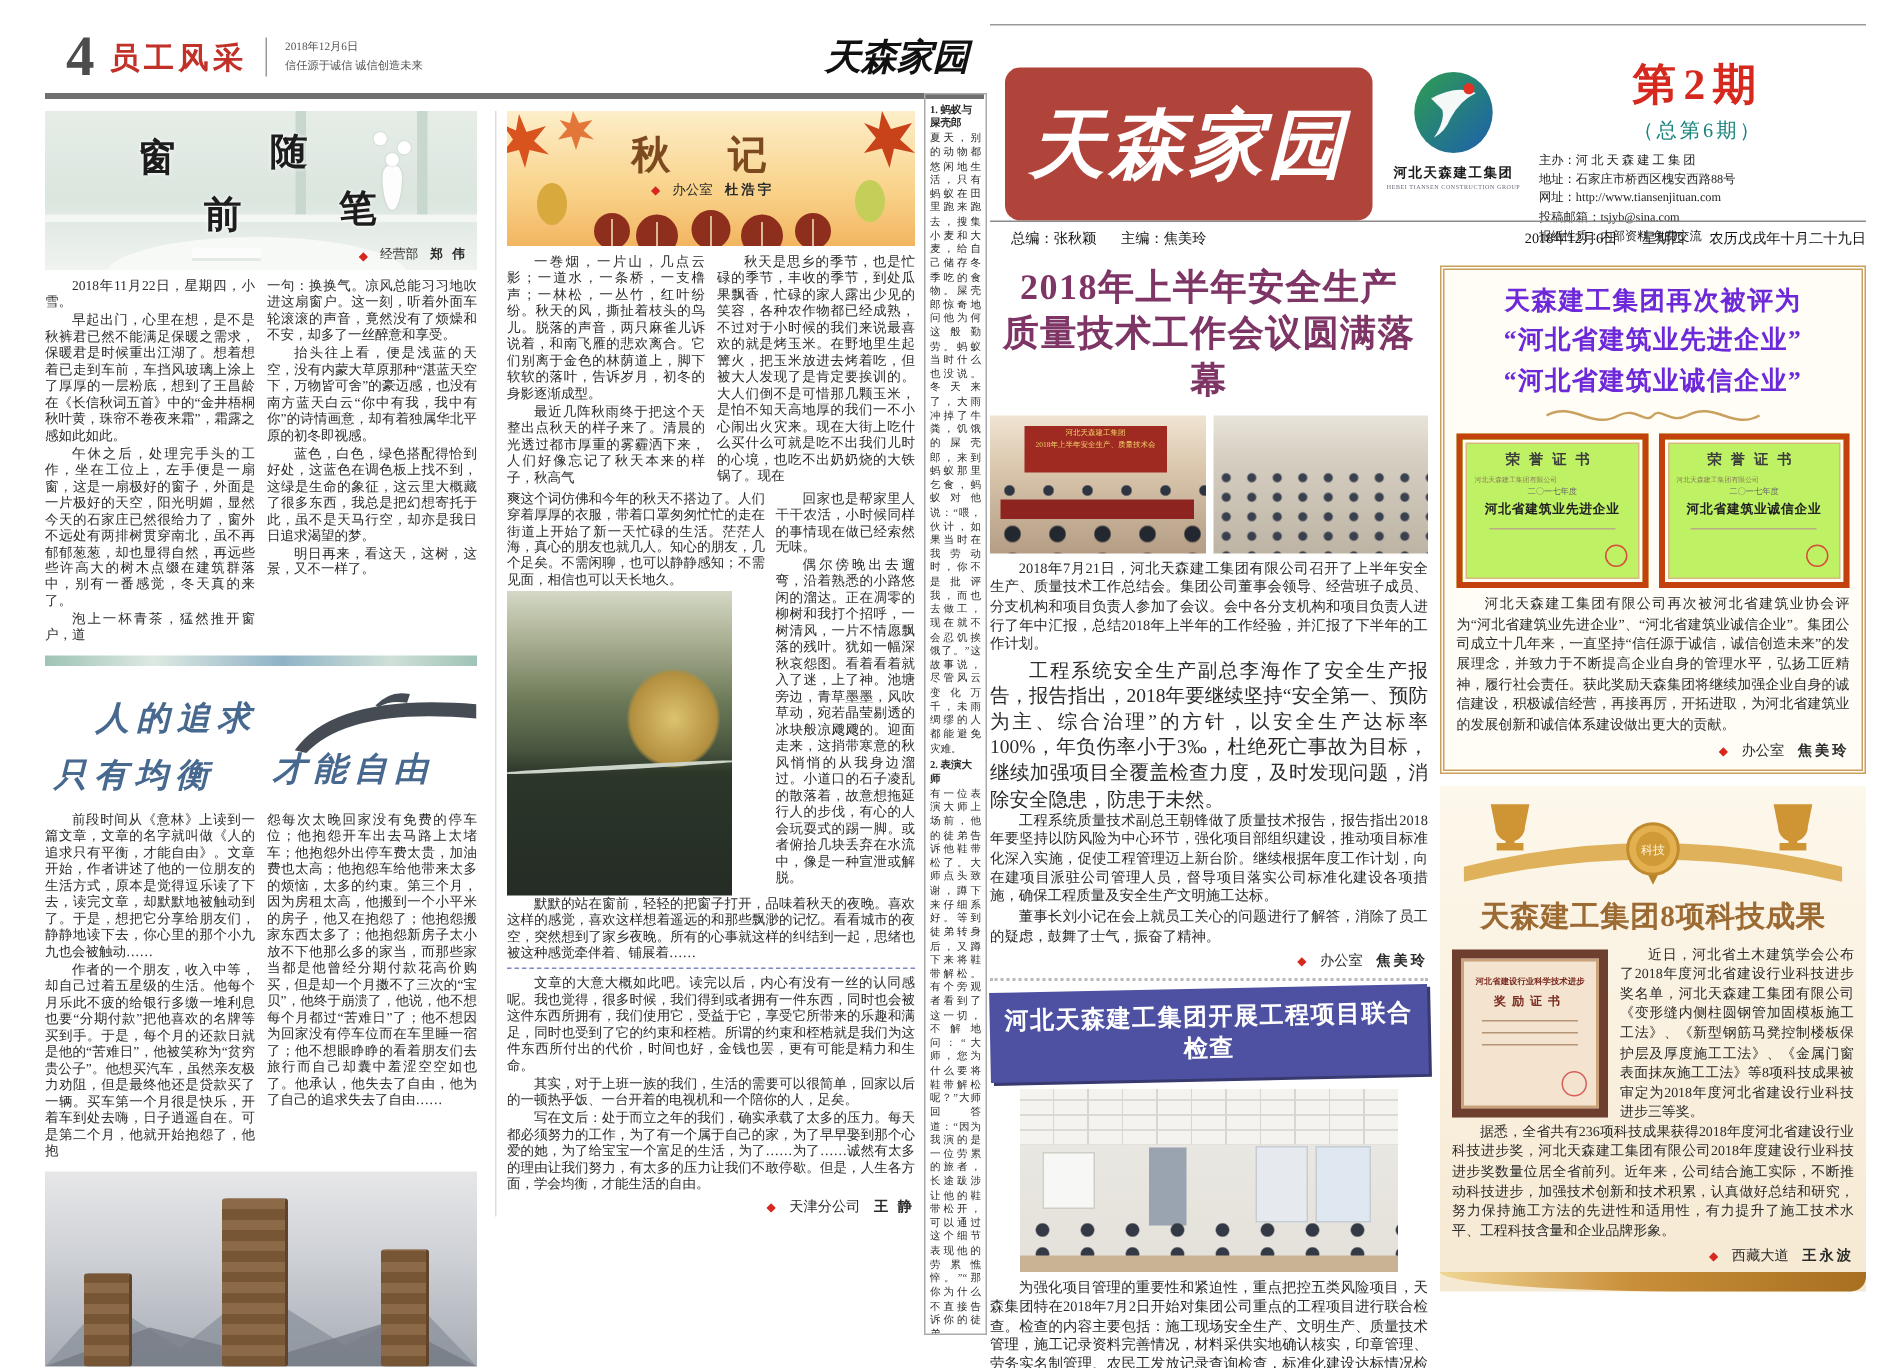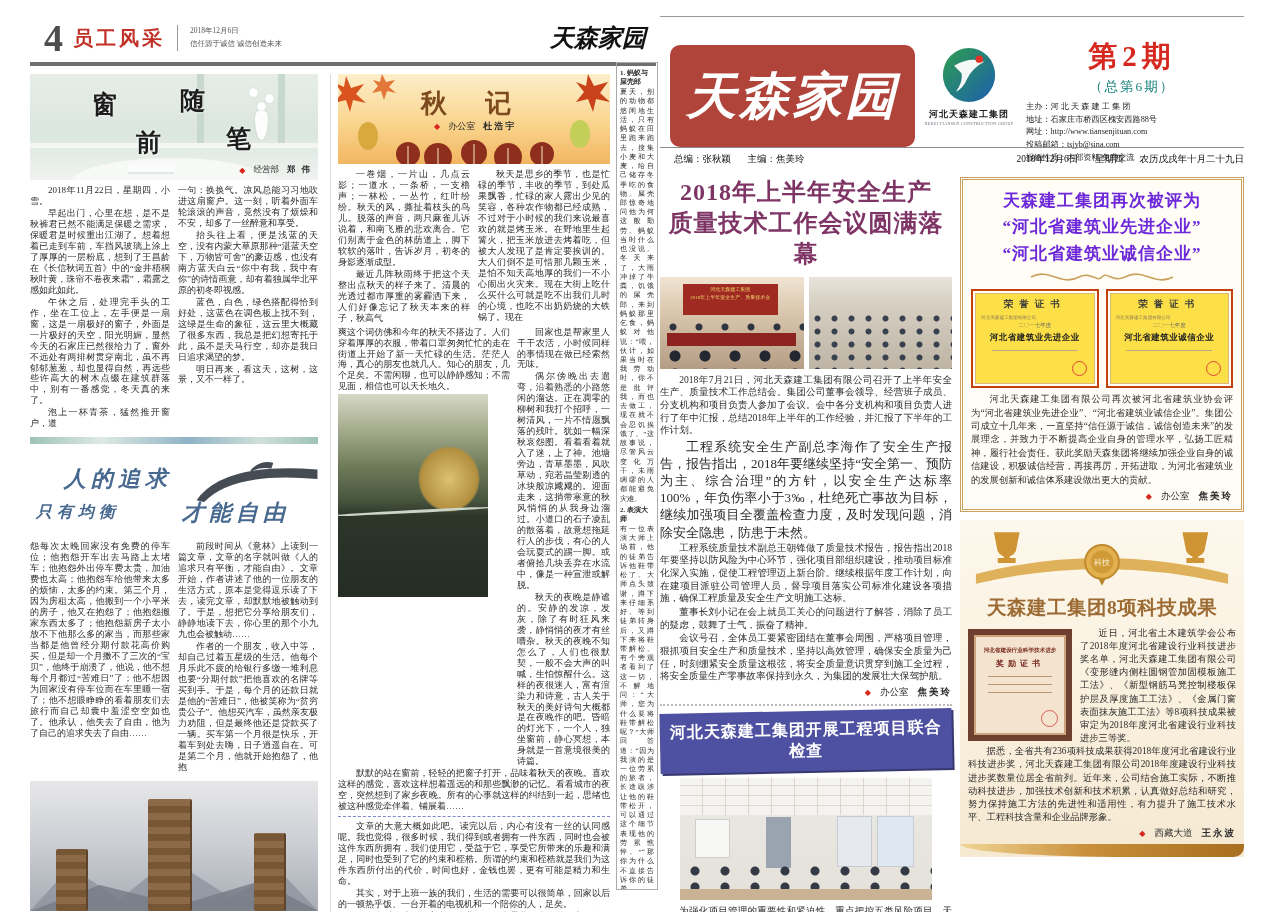--- a/index.html
+++ b/index.html
@@ -35,21 +35,21 @@
   .win-vase{position:absolute;right:50px;top:36px;width:13px;height:30px;background:#fdfdfd;border-radius:45% 45% 50% 50%/25% 25% 75% 75%;box-shadow:0 0 2px #bcc9c2;}
   .win-flower{position:absolute;width:9px;height:9px;background:#ffffff;border-radius:50%;box-shadow:0 0 1px #a9b8ae;}
   .win-book{position:absolute;bottom:8px;left:98px;width:46px;height:7px;background:#fbfcfb;box-shadow:0 2px 0 #e3e9e4;}
   .win-t{position:absolute;font-size:25px;font-weight:bold;color:#1d1d1d;text-shadow:0 0 3px #ffffff;}
   .win-byline{position:absolute;right:6px;bottom:4px;display:flex;gap:8px;font-size:8.5px;align-items:center;}
   .band{height:7px;margin:7px 0 4px 0;background:linear-gradient(90deg,#9fc3b6,#dde9e2 25%,#8fb3c6 55%,#cfe0d8 80%,#9fc3b6);}
   
   .pur-title{position:relative;height:72px;margin-top:20px;}
   .pur-t{position:absolute;font-weight:bold;font-style:italic;color:#47688f;letter-spacing:5px;}
   .pur-t1{left:34px;top:0;font-size:22px;}
-  .pur-t2{left:6px;top:38px;font-size:16px;}
+  .pur-t2{left:6px;top:38px;font-size:22px;}
   .pur-t3{left:152px;top:34px;font-size:22px;}
   .pur-roof{position:absolute;right:-2px;top:-8px;}
   
   .wood-photo{position:relative;height:130px;margin-top:7px;background:linear-gradient(180deg,#e7e7e9 0%,#cdd0d5 45%,#a8adb5 100%);overflow:hidden;}
   .wood-m{position:absolute;bottom:0;left:0;right:0;}
   .tower{position:absolute;bottom:0;border-radius:2px;background:repeating-linear-gradient(0deg,#775636 0 7px,#8d6a47 7px 14px);box-shadow:2px 0 0 #5f442b;}
   .t1{left:26px;width:30px;height:62px;}
   .t2{left:118px;width:42px;height:112px;}
   .t3{left:224px;width:30px;height:78px;}
   
@@ -113,22 +113,22 @@
   .ip-p1{right:24%;width:13%;}
   .ip-p2{right:7%;width:14%;background:#dfe7f0;}
   .ip-heads{position:absolute;left:0;right:0;bottom:0;height:30%;
     background-image:radial-gradient(circle,#333945 4px,rgba(0,0,0,0) 5px);background-size:30px 16px;}
   .ip-desk{position:absolute;left:0;right:0;bottom:0;height:9%;background:#c9b394;}
   
   .gold-box{border:3px double #c9a05e;background:#fffdf6;padding:8px 8px 6px 8px;position:relative;}
   .honor-title{color:#6d28d9;font-weight:bold;font-size:17px;text-align:center;line-height:1.55;letter-spacing:1px;}
   .ornament{display:block;margin:2px auto 4px auto;}
   .certs-row{display:flex;gap:7px;margin:2px 0 5px 0;}
-  .cert{flex:1;border:2px solid #c2410c;box-shadow:inset 0 0 0 2px #fffdf4,inset 0 0 0 3px #d8b97e;
-    background:#fde047;position:relative;height:88px;text-align:center;padding-top:7px;}
+  .cert{flex:1;border:4px solid #c2410c;box-shadow:inset 0 0 0 2px #fffdf4,inset 0 0 0 3px #d8b97e;
+    background:#bef264;position:relative;height:88px;text-align:center;padding-top:7px;}
   .cert-h{font-size:9.5px;font-weight:bold;letter-spacing:6px;color:#3c3c3c;}
   .cert-c{font-size:4.6px;color:#8a7a5a;text-align:left;margin:4px 0 0 8px;}
   .cert-y{font-size:5.5px;color:#666;margin-top:2px;}
   .cert-a{font-size:8.5px;font-weight:bold;color:#222;margin-top:3px;letter-spacing:.5px;}
   .cert-line{width:70%;height:1px;background:#bbab88;margin:6px auto 0 auto;}
   .cert-seal{position:absolute;right:10px;bottom:10px;width:13px;height:13px;border:1.3px solid #d23; border-radius:50%;opacity:.8;}
   .honor-body p{margin:0;text-indent:2em;font-size:9.3px;line-height:1.45;text-align:justify;}
   
   .tech-box{margin-top:8px;background:linear-gradient(180deg,#fdf8ec 0%,#f6e9d2 100%);padding:4px 8px 0 8px;position:relative;}
   .tech-title{color:#9c6a33;font-size:19.5px;font-weight:bold;text-align:center;line-height:1.4;letter-spacing:.5px;}
@@ -200,25 +200,25 @@
         <svg class="pur-roof" width="126" height="48" viewBox="0 0 130 50">
           <path d="M2,46 Q30,6 128,14 L128,24 Q40,16 10,48 Z" fill="#454c54"></path>
           <path d="M58,15 q10,-11 24,-8 l-2,6 q-12,-2 -20,3 Z" fill="#454c54"></path>
         </svg>
         <span class="pur-t pur-t1">人的追求</span>
         <span class="pur-t pur-t2">只有均衡</span>
         <span class="pur-t pur-t3">才能自由</span>
       </div>
       <div class="twocol bt">
         <div>
-          <p style="text-indent:0">怨每次太晚回家没有免费的停车位；他抱怨开车出去马路上太堵车；他抱怨外出停车费太贵，加油费也太高；他抱怨车给他带来太多的烦恼，太多的约束。第三个月，因为房租太高，他搬到一个小平米的房子，他又在抱怨了；他抱怨搬家东西太多了；他抱怨新房子太小放不下他那么多的家当，而那些家当都是他曾经分期付款花高价购买，但是却一个月擞不了三次的“宝贝”，他终于崩溃了，他说，他不想每个月都过“苦难日”了；他不想因为回家没有停车位而在车里睡一宿了；他不想眼睁睁的看着朋友们去旅行而自己却囊中羞涩空空如也了。他承认，他失去了自由，他为了自己的追求失去了自由……</p>
-        </div>
-        <div>
           <p>前段时间从《意林》上读到一篇文章，文章的名字就叫做《人的追求只有平衡，才能自由》。文章开始，作者讲述了他的一位朋友的生活方式，原本是觉得逗乐读了下去，读完文章，却默默地被触动到了。于是，想把它分享给朋友们，静静地读下去，你心里的那个小九九也会被触动……</p>
           <p>作者的一个朋友，收入中等，却自己过着五星级的生活。他每个月乐此不疲的给银行多缴一堆利息也要“分期付款”把他喜欢的名牌等买到手。于是，每个月的还款日就是他的“苦难日”，他被笑称为“贫穷贵公子”。他想买汽车，虽然亲友极力劝阻，但是最终他还是贷款买了一辆。买车第一个月很是快乐，开着车到处去嗨，日子逍遥自在。可是第二个月，他就开始抱怨了，他抱</p>
+        </div>
+        <div>
+          <p style="text-indent:0">怨每次太晚回家没有免费的停车位；他抱怨开车出去马路上太堵车；他抱怨外出停车费太贵，加油费也太高；他抱怨车给他带来太多的烦恼，太多的约束。第三个月，因为房租太高，他搬到一个小平米的房子，他又在抱怨了；他抱怨搬家东西太多了；他抱怨新房子太小放不下他那么多的家当，而那些家当都是他曾经分期付款花高价购买，但是却一个月擞不了三次的“宝贝”，他终于崩溃了，他说，他不想每个月都过“苦难日”了；他不想因为回家没有停车位而在车里睡一宿了；他不想眼睁睁的看着朋友们去旅行而自己却囊中羞涩空空如也了。他承认，他失去了自由，他为了自己的追求失去了自由……</p>
         </div>
       </div>
       <div class="wood-photo">
         <svg class="wood-m" width="288" height="70" viewBox="0 0 288 70">
           <polygon points="0,70 40,26 90,58 140,18 200,56 250,30 288,70" fill="#8b919b" opacity="0.75"></polygon>
           <polygon points="0,70 70,44 150,64 230,40 288,70" fill="#757b86" opacity="0.8"></polygon>
         </svg>
         <div class="tower t1"></div>
         <div class="tower t2"></div>
         <div class="tower t3"></div>
@@ -268,21 +268,20 @@
         <div class="aut-mid-left">
           <p style="text-indent:0">爽这个词仿佛和今年的秋天不搭边了。人们穿着厚厚的衣服，带着口罩匆匆忙忙的走在街道上开始了新一天忙碌的生活。茫茫人海，真心的朋友也就几人。知心的朋友，几个足矣。不需闲聊，也可以静静感知；不需见面，相信也可以天长地久。</p>
           <div class="lake-photo">
             <div class="lake-tree"></div>
             <div class="lake-shore"></div>
           </div>
         </div>
         <div class="aut-mid-right">
           <p>回家也是帮家里人干干农活，小时候同样的事情现在做已经索然无味。</p>
           <p>偶尔傍晚出去遛弯，沿着熟悉的小路悠闲的溜达。正在凋零的柳树和我打个招呼，一树清风，一片不情愿飘落的残叶。犹如一幅深秋哀怨图。看着看着就入了迷，上了神。池塘旁边，青草墨墨，风吹草动，宛若晶莹剔透的冰块般凉飕飕的。迎面走来，这捎带寒意的秋风悄悄的从我身边溜过。小道口的石子凌乱的散落着，故意想拖延行人的步伐，有心的人会玩耍式的踢一脚。或者俯拾几块丢弃在水流中，像是一种宣泄或解脱。</p>
-          <p>秋天的夜晚是静谧的。安静的发凉，发灰，除了有时狂风来袭，静悄悄的夜才有丝嘈杂。秋天的夜晚不知怎么了，人们也很默契，一般不会大声的叫喊，生怕惊醒什么。这样的夜很迷人，富有渲染力和诗意，古人关于秋天的美好诗句大概都是在夜晚作的吧。昏暗的灯光下，一个人，独坐窗前，静心冥想，本身就是一首意境很美的诗篇。</p>
         </div>
       </div>
       <div class="bt">
         <p>默默的站在窗前，轻轻的把窗子打开，品味着秋天的夜晚。喜欢这样的感觉，喜欢这样想着遥远的和那些飘渺的记忆。看看城市的夜空，突然想到了家乡夜晚。所有的心事就这样的纠结到一起，思绪也被这种感觉牵伴着、铺展着……</p>
       </div>
       <hr class="dashed-sep">
       <div class="bt">
         <p>文章的大意大概如此吧。读完以后，内心有没有一丝的认同感呢。我也觉得，很多时候，我们得到或者拥有一件东西，同时也会被这件东西所拥有，我们使用它，受益于它，享受它所带来的乐趣和满足，同时也受到了它的约束和桎梏。所谓的约束和桎梏就是我们为这件东西所付出的代价，时间也好，金钱也罢，更有可能是精力和生命。</p>
         <p>其实，对于上班一族的我们，生活的需要可以很简单，回家以后的一顿热乎饭、一台开着的电视机和一个陪你的人，足矣。</p>
         <p>写在文后：处于而立之年的我们，确实承载了太多的压力。每天都必须努力的工作，为了有一个属于自己的家，为了早早娶到那个心爱的她，为了给宝宝一个富足的生活，为了……为了……诚然有太多的理由让我们努力，有太多的压力让我们不敢停歇。但是，人生各方面，学会均衡，才能生活的自由。</p>
@@ -372,21 +371,20 @@
         </div>
         <div class="mp mp2">
           <div class="mp2-h"></div>
         </div>
       </div>
       <div class="bt" style="--x:0">
         <p style="font-size:9.6px;line-height:1.32">2018年7月21日，河北天森建工集团有限公司召开了上半年安全生产、质量技术工作总结会。集团公司董事会领导、经营班子成员、分支机构和项目负责人参加了会议。会中各分支机构和项目负责人进行了年中汇报，总结2018年上半年的工作经验，并汇报了下半年的工作计划。</p>
         <p style="font-size:13px;line-height:1.32">工程系统安全生产副总李海作了安全生产报告，报告指出，2018年要继续坚持“安全第一、预防为主、综合治理”的方针，以安全生产达标率100%，年负伤率小于3‰，杜绝死亡事故为目标，继续加强项目全覆盖检查力度，及时发现问题，消除安全隐患，防患于未然。</p>
         <p style="font-size:9.6px;line-height:1.32">工程系统质量技术副总王朝锋做了质量技术报告，报告指出2018年要坚持以防风险为中心环节，强化项目部组织建设，推动项目标准化深入实施，促使工程管理迈上新台阶。继续根据年度工作计划，向在建项目派驻公司管理人员，督导项目落实公司标准化建设各项措施，确保工程质量及安全生产文明施工达标。</p>
         <p style="font-size:9.6px;line-height:1.32">董事长刘小记在会上就员工关心的问题进行了解答，消除了员工的疑虑，鼓舞了士气，振奋了精神。</p>
-        <p style="font-size:9.6px;line-height:1.32">会议号召，全体员工要紧密团结在董事会周围，严格项目管理，狠抓项目安全生产和质量技术，坚持以高效管理，确保安全质量为己任，时刻绷紧安全质量这根弦，将安全质量意识贯穿到施工全过程，将安全质量生产零事故率保持到永久，为集团的发展壮大保驾护航。</p>
       </div>
       <div class="byline">
         <span class="bl-mark">◆</span>
         <span>办公室</span>
         <span class="bl-author">焦美玲</span>
       </div>
       <hr class="dotted-sep">
       <div class="insp-banner">河北天森建工集团开展工程项目联合检查</div>
       <div class="ip">
         <div class="ip-ceil"></div>

